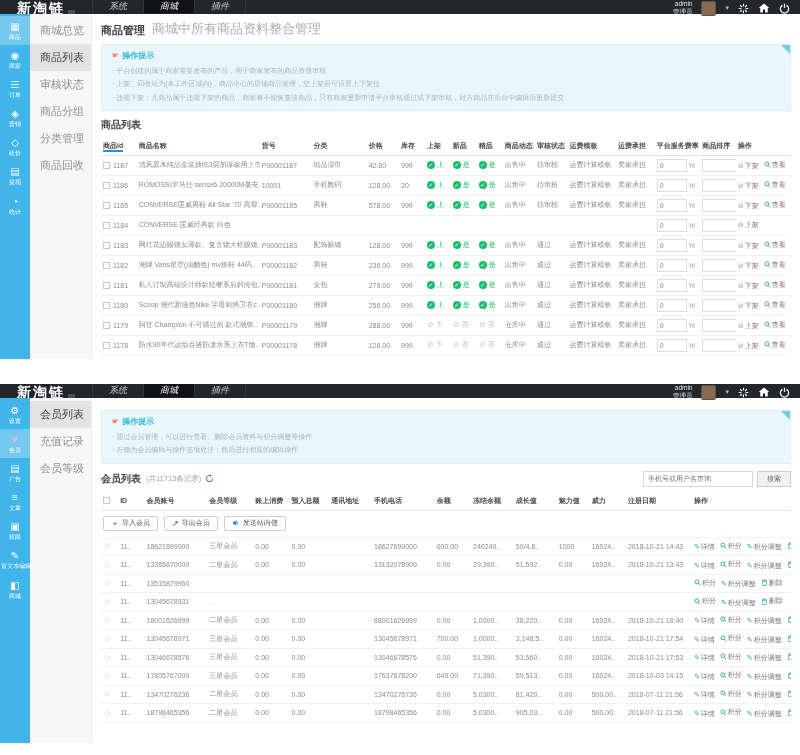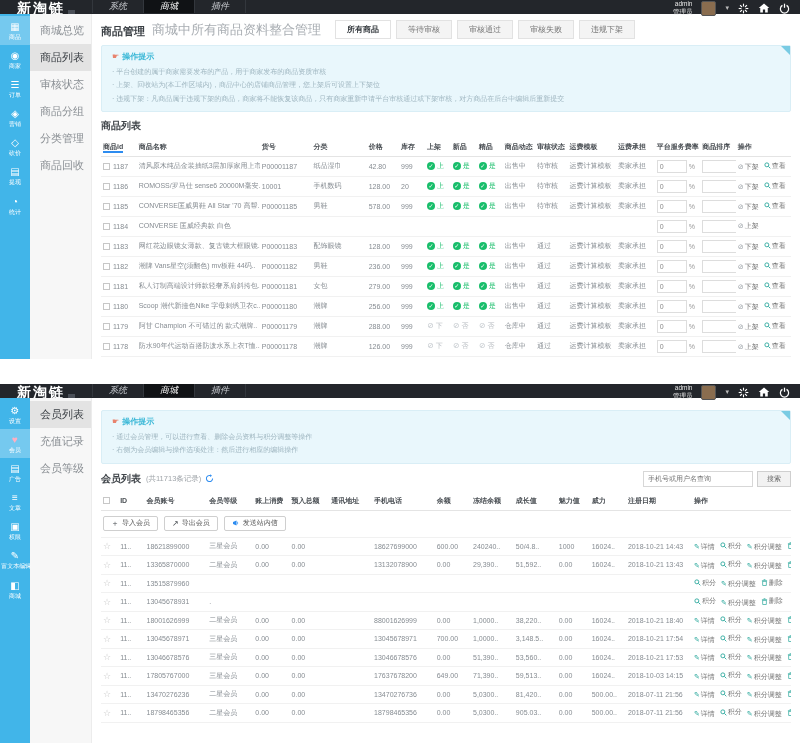--- a/index.html
+++ b/index.html
@@ -163,27 +163,20 @@
         <div class="mi active">商品列表</div>
         <div class="mi">审核状态</div>
         <div class="mi">商品分组</div>
         <div class="mi">分类管理</div>
         <div class="mi">商品回收</div>
       </aside>
     <div class="main">
       <div class="trow">
         <span class="ptitle">商品管理</span>
         <span class="pdesc">商城中所有商品资料整合管理</span>
-        <div class="tabs" id="tabs1">
-            <span class="tab active">所有商品</span>
-            <span class="tab">等待审核</span>
-            <span class="tab">审核通过</span>
-            <span class="tab">审核失败</span>
-            <span class="tab">违规下架</span>
-          </div>
       </div>
       <div class="alert">
         <span class="corner"></span>
         <div class="atitle">
             <span class="ahand">☛</span>
             <span>操作提示</span>
           </div>
         <ul id="tips1">
             <li>平台创建的属于商家需要发布的产品，用于商家发布的商品资质审核</li>
             <li>上架、回收站为(本工作区域内)，商品中心的店铺商品管理，您上架后可设置上下架位</li>

